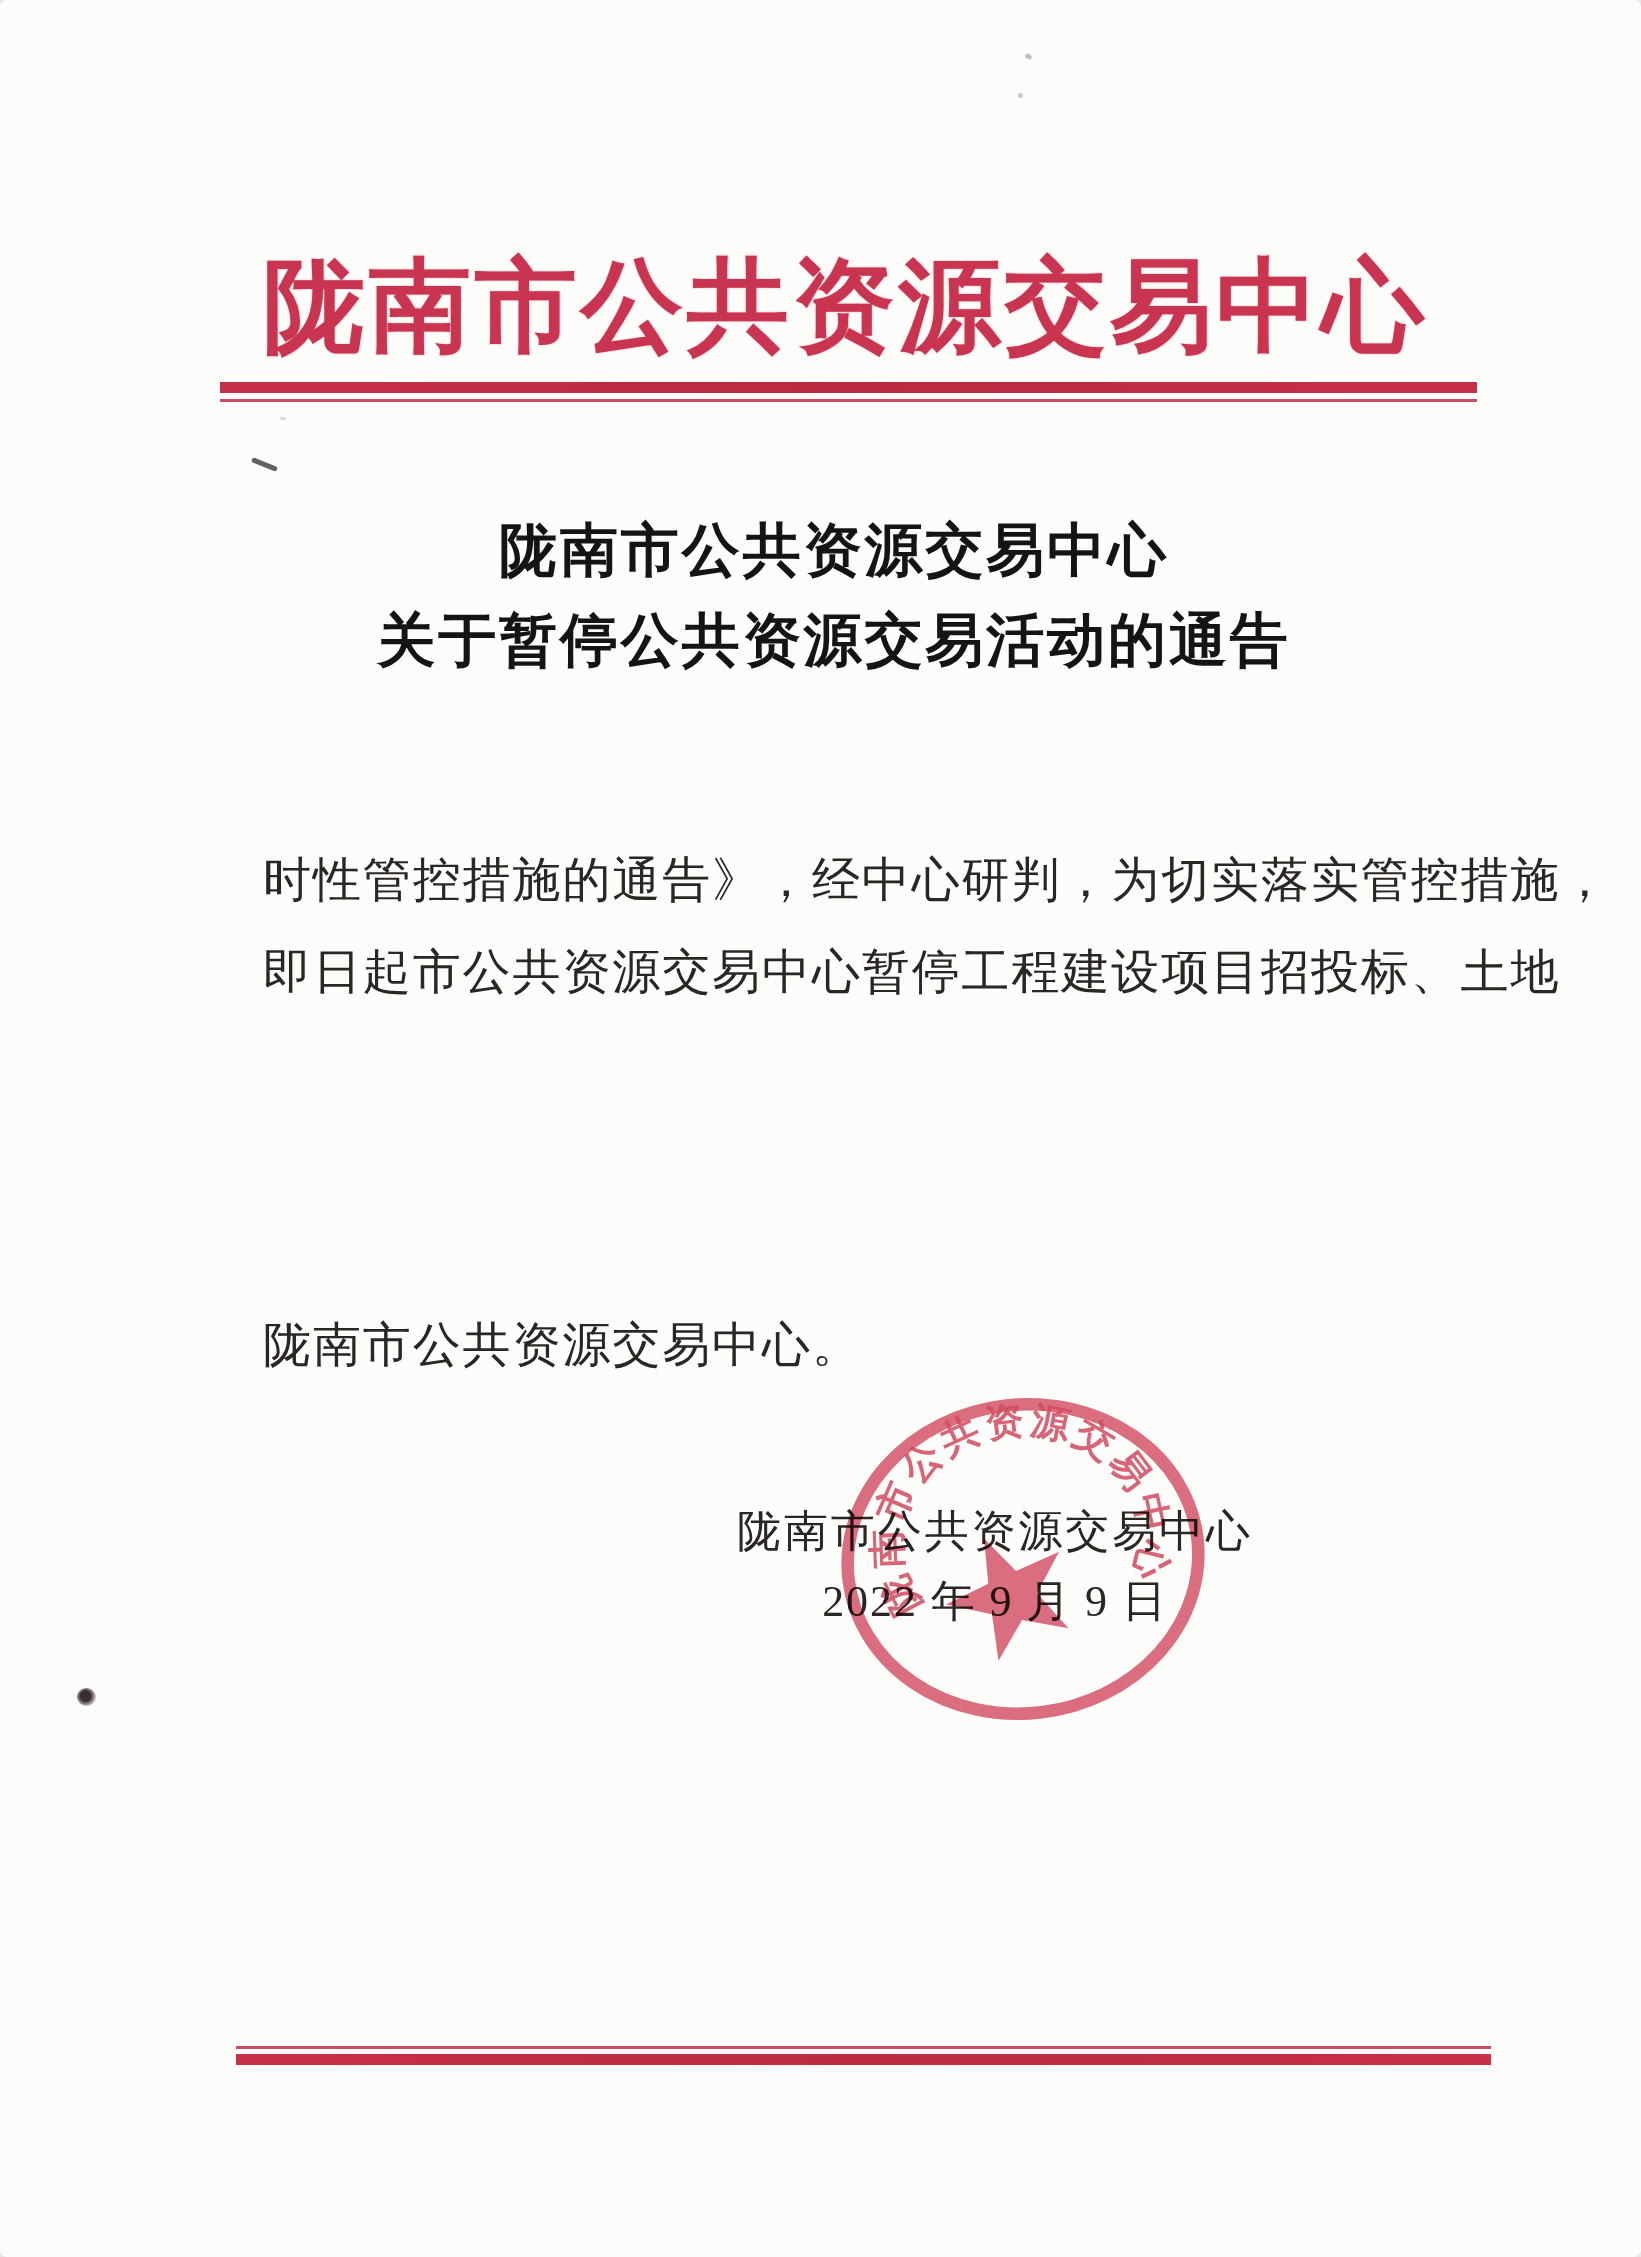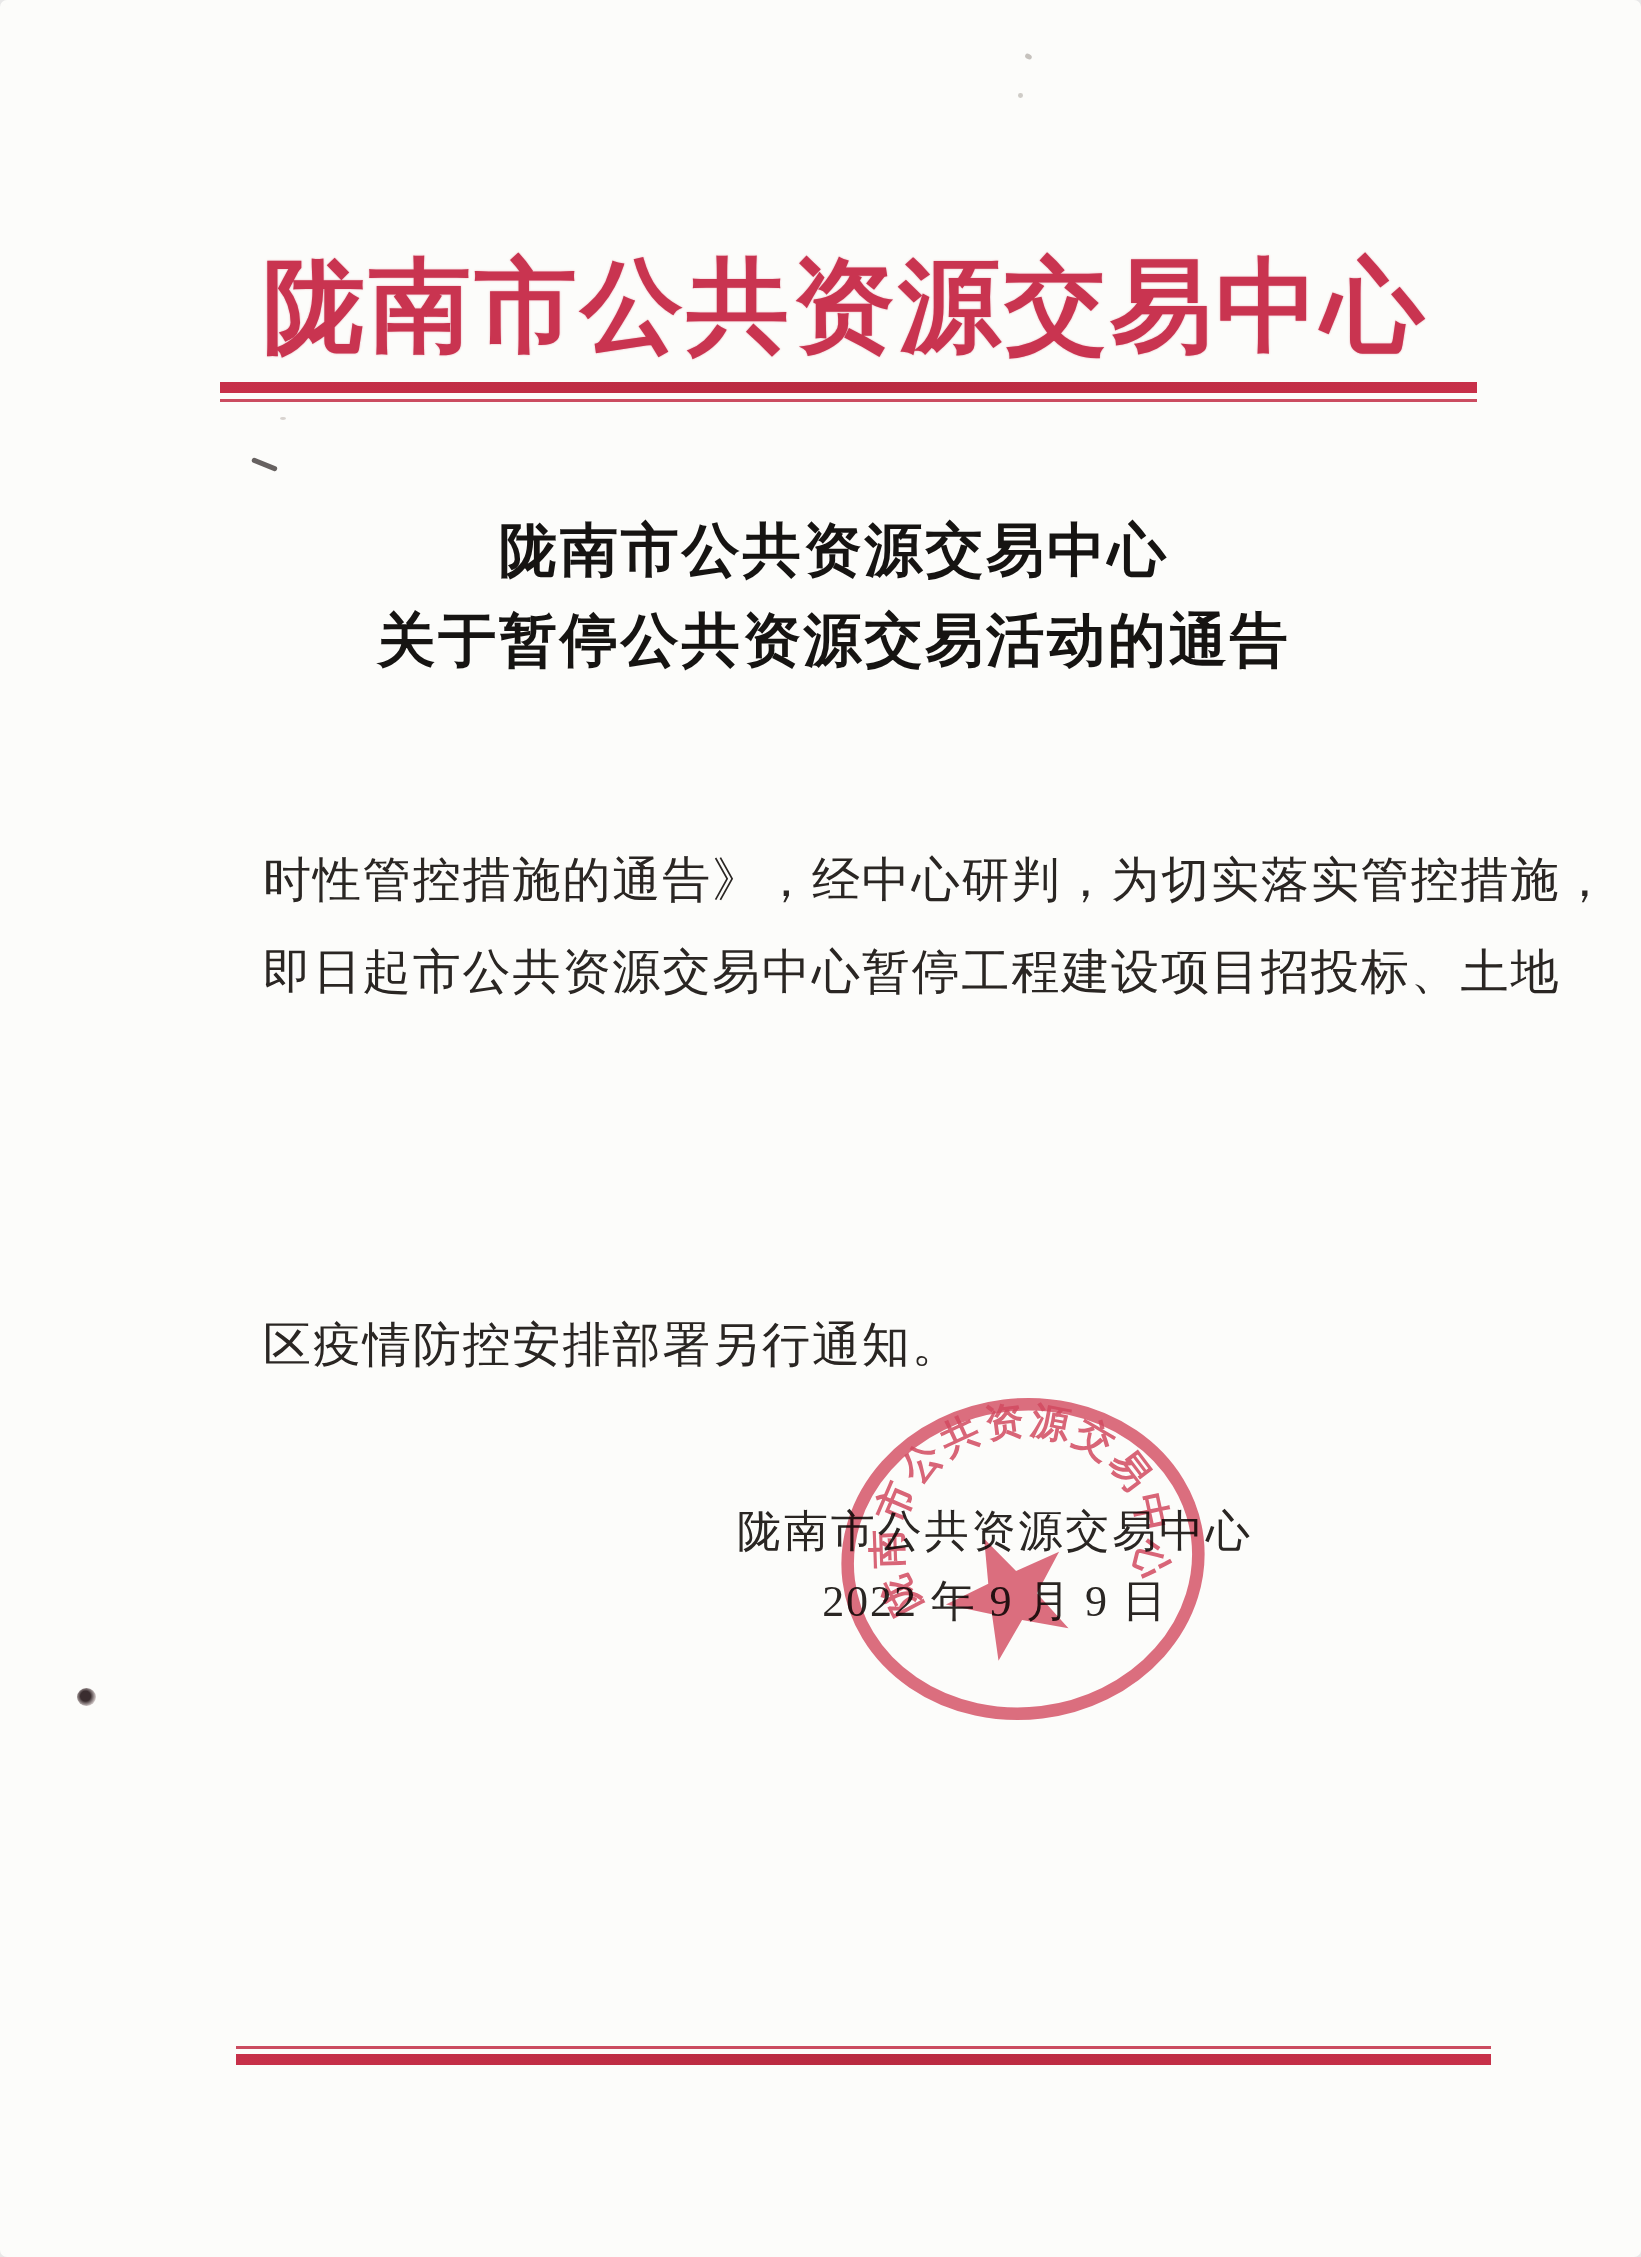--- a/index.html
+++ b/index.html
@@ -101,21 +101,21 @@
   <div class="rule rule-top-thick"></div>
   <div class="rule rule-top-thin"></div>
 
   <div class="notice-title">
     <div class="t-line">陇南市公共资源交易中心</div>
     <div class="t-line">关于暂停公共资源交易活动的通告</div>
   </div>
 
   <div class="body-line bl1">时性管控措施的通告》，经中心研判，为切实落实管控措施，</div>
   <div class="body-line bl2">即日起市公共资源交易中心暂停工程建设项目招投标、土地</div>
-  <div class="body-line bl6">区疫情防控安排部署另行通知。</div>
+  <div class="body-line bl6">陇南市公共资源交易中心。</div>
 
   <div class="sig-org">陇南市公共资源交易中心</div>
   <div class="sig-date">2022 年 9 月 9 日</div>
 
   <svg class="seal" viewBox="0 0 400 350" aria-hidden="true">
     <defs>
       <path id="sealArcPath" d="M 95 215 A 125 110 0 1 1 305 215" fill="none"></path>
     </defs>
     <g transform="rotate(-7 200 175)">
       <ellipse cx="200" cy="175" rx="182" ry="160" fill="none" stroke="#d23c55" stroke-width="13" opacity="0.8"></ellipse>

